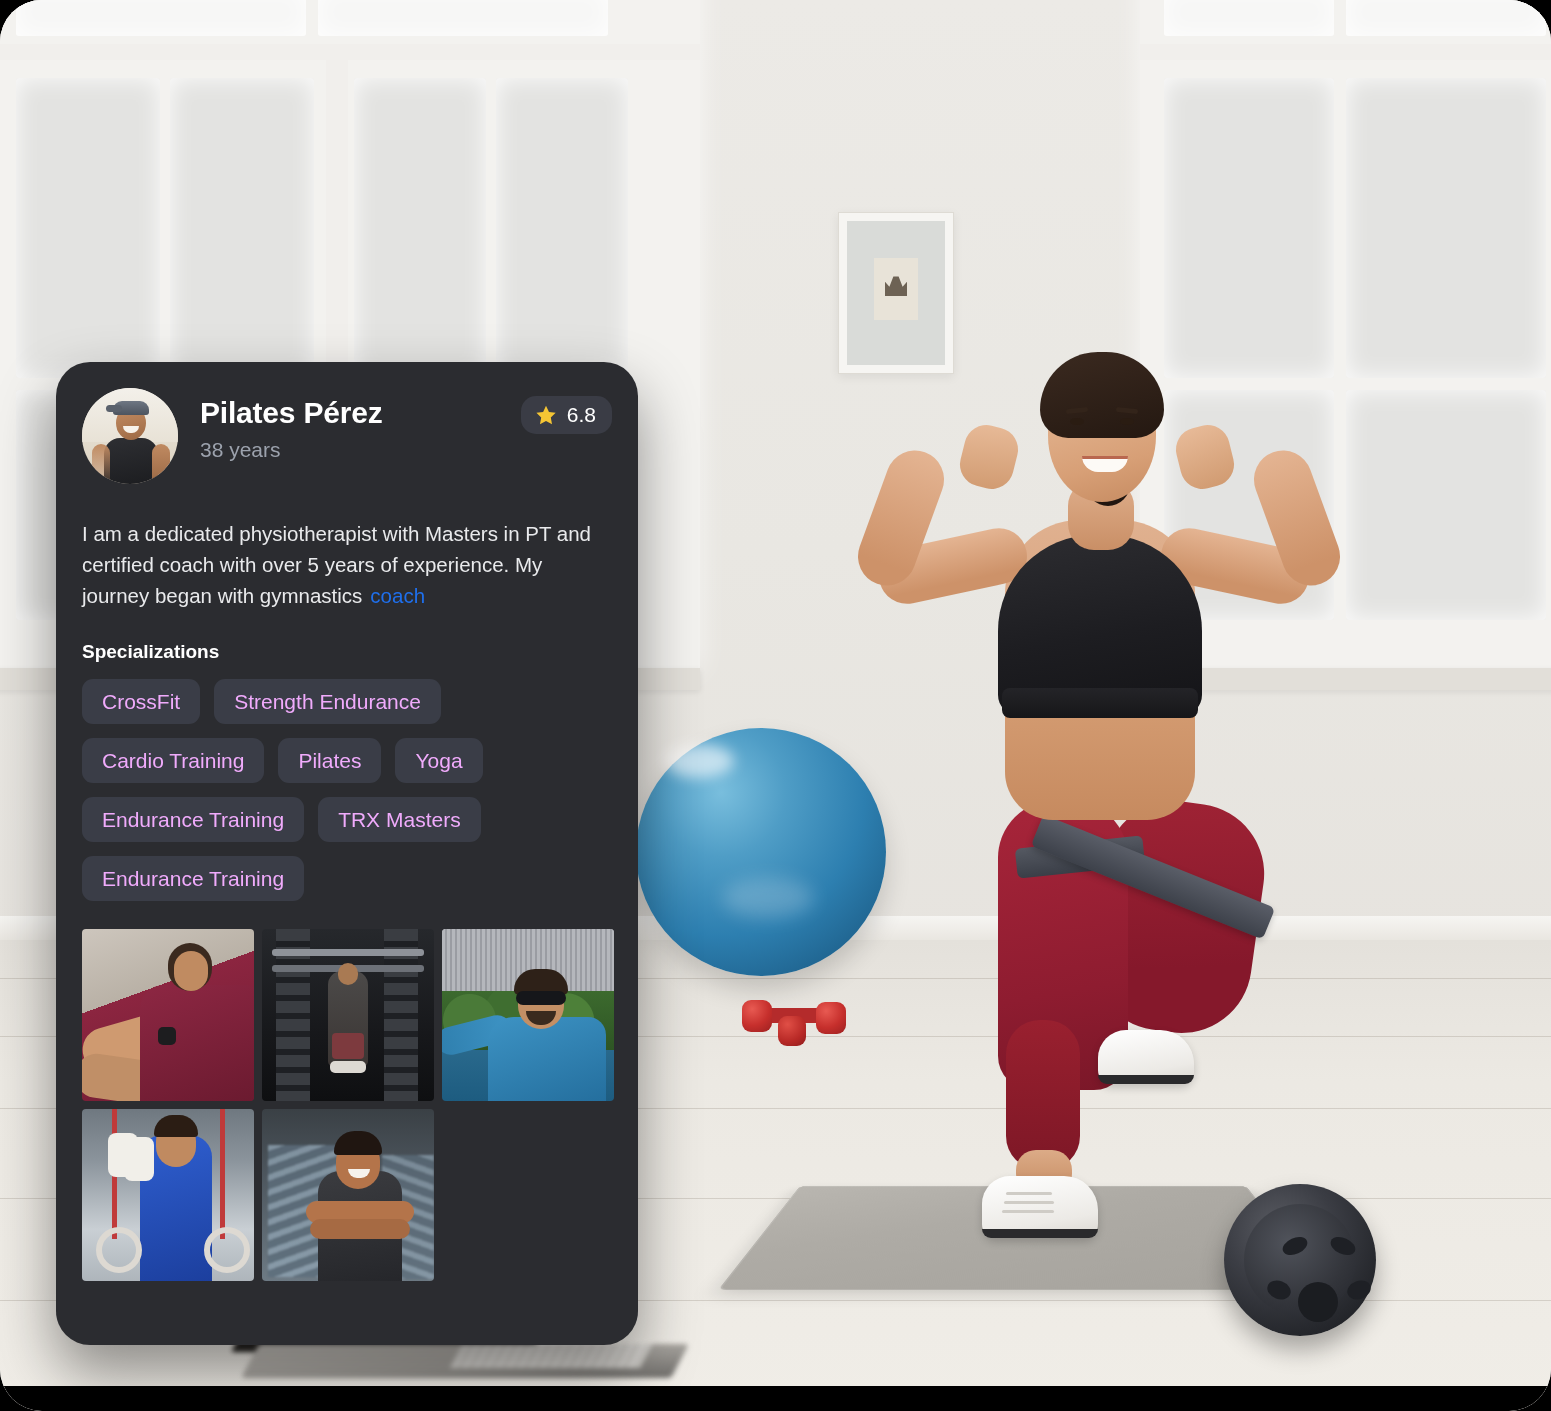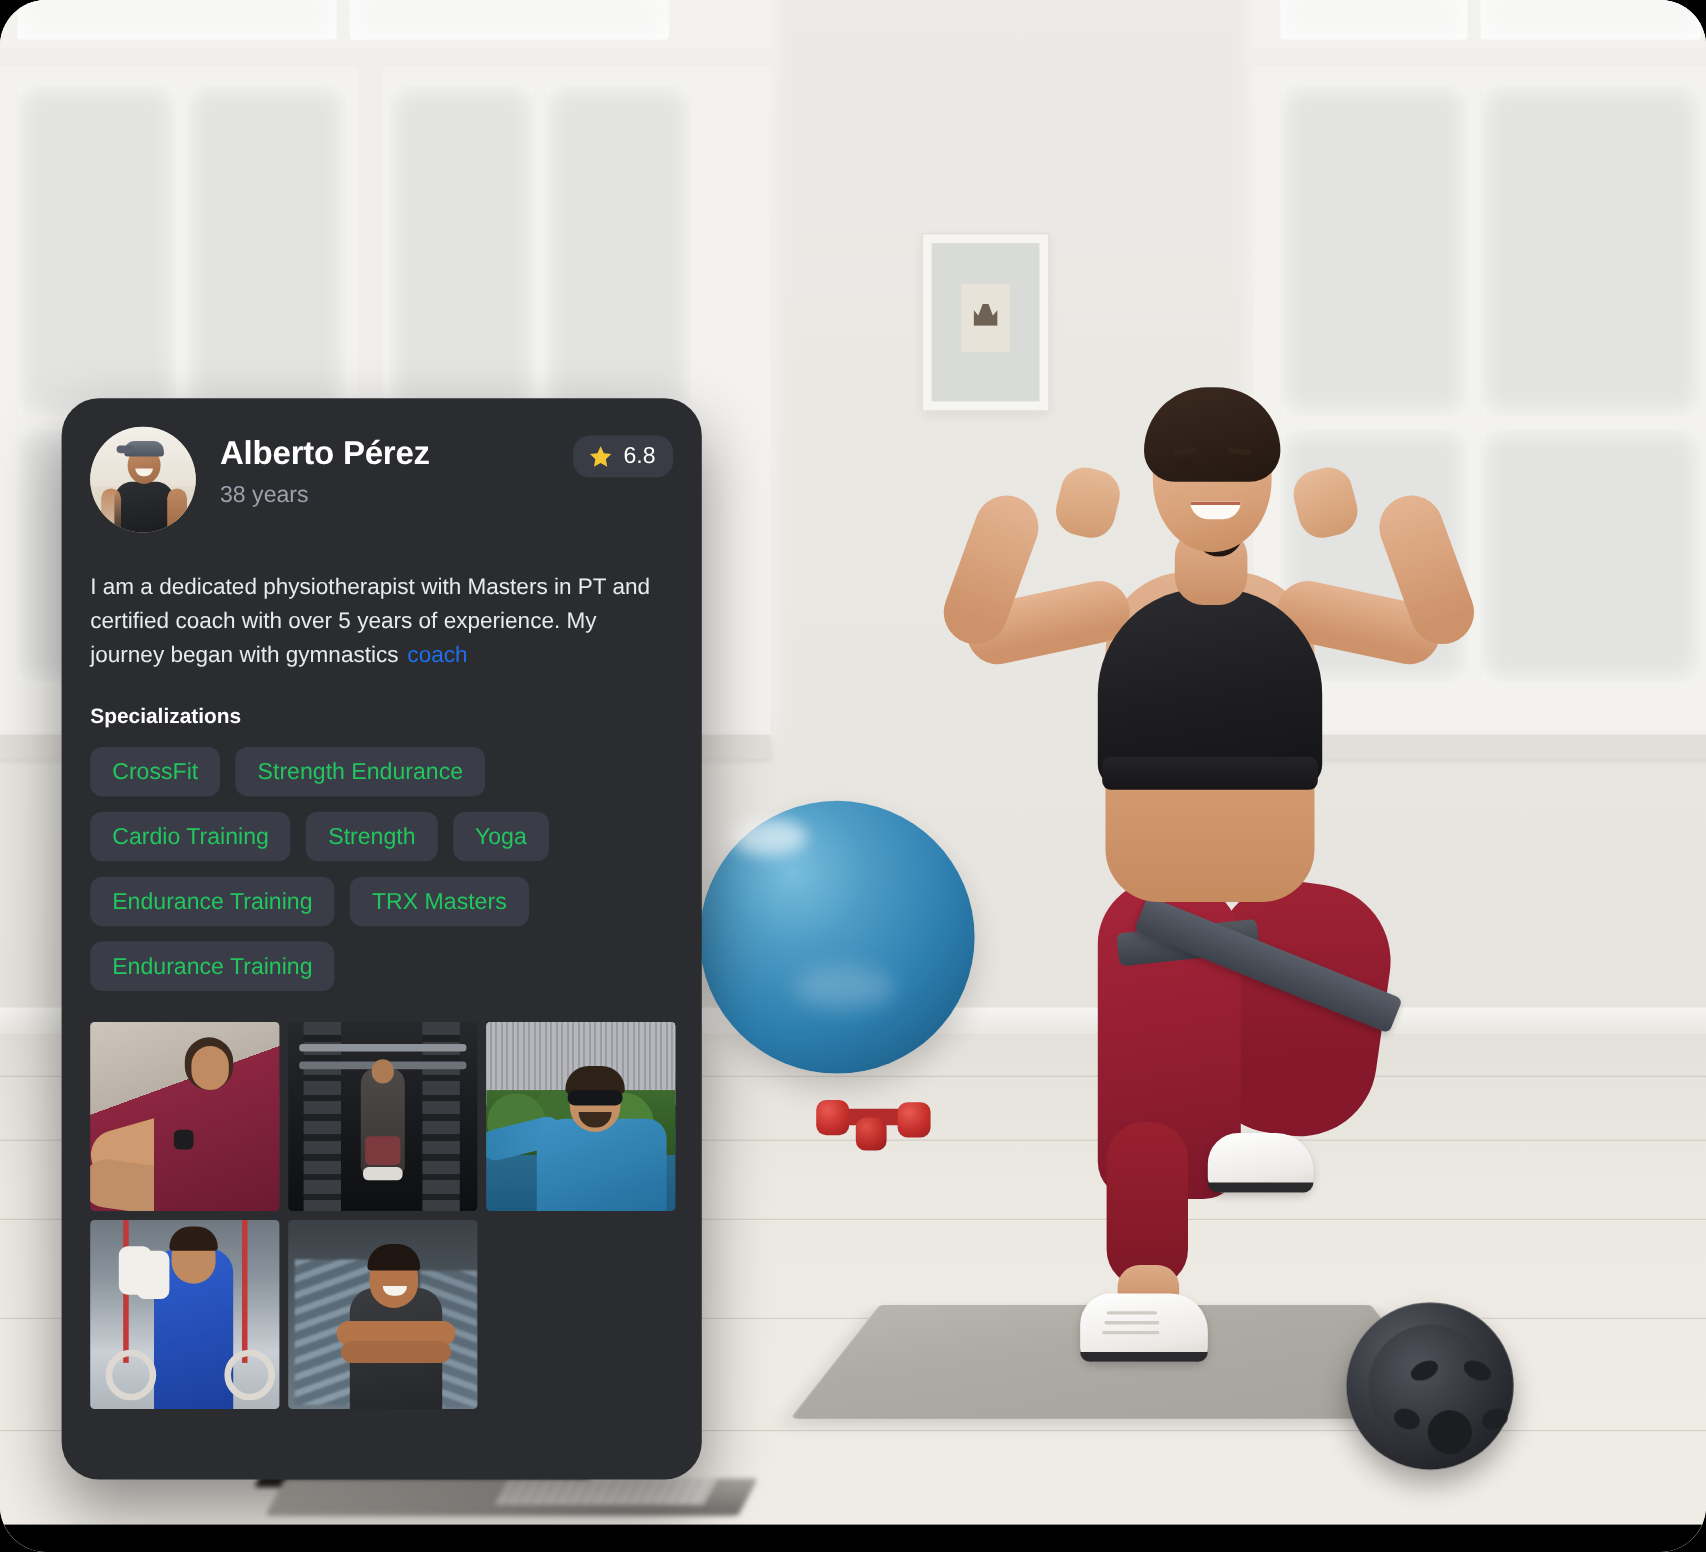--- a/index.html
+++ b/index.html
@@ -193,21 +193,21 @@
           background:#3a3c45;border-radius:15px;padding:7px 16px 7px 13px;}
   .star{width:24px;height:23px;flex:0 0 24px;}
   .rate-val{font-size:21px;color:#fff;font-weight:400;}
 
   .bio{margin-top:34px;font-size:20.5px;line-height:1.52;color:#e9eaec;}
   .bio .more{color:#1f6feb;margin-left:8px;cursor:pointer;}
 
   .sec-title{margin-top:30px;font-size:19px;font-weight:700;color:#fff;}
 
   .tags{margin-top:16px;display:flex;flex-wrap:wrap;gap:14px 14px;max-width:500px;}
-  .tag{background:#3a3d47;color:#22c55e;border-radius:11px;padding:12px 20px;font-size:21px;
+  .tag{background:#3a3d47;color:#f0abfc;border-radius:11px;padding:12px 20px;font-size:21px;
        line-height:1;white-space:nowrap;cursor:pointer;}
 
   .gallery{margin-top:28px;display:grid;grid-template-columns:repeat(3,172px);gap:8px;}
   .gitem{width:172px;height:172px;border-radius:4px;overflow:hidden;position:relative;background:#4a4a4a;cursor:pointer;}
 
   
   .g1{background:linear-gradient(160deg,#cdc6bd 0%,#b9b1a6 36%,#8c2540 36%,#6d1c31 100%);}
   .g1 .p-head{position:absolute;left:86px;top:14px;width:44px;height:48px;border-radius:22px;background:#3b2a1f;}
   .g1 .p-face{position:absolute;left:92px;top:22px;width:34px;height:40px;border-radius:17px;background:#c08b61;}
   .g1 .p-shirt{position:absolute;left:58px;top:56px;width:118px;height:120px;border-radius:24px 12px 0 0;
@@ -405,21 +405,21 @@
           <div class="av-body"></div>
           <div class="av-armL"></div>
           <div class="av-armR"></div>
           <div class="av-head"></div>
           <div class="av-cap"></div>
           <div class="av-capbrim"></div>
           <div class="av-smile"></div>
         </div>
 
         <div class="whois">
-          <div class="pname">Alberto Pérez</div>
+          <div class="pname">Pilates Pérez</div>
           <div class="page">38 years</div>
         </div>
 
         <div class="rating">
           <svg class="star" viewBox="0 0 24 24">
             <path d="M12 1.8l3.1 6.5 7 .9-5.1 4.9 1.3 7-6.3-3.4-6.3 3.4 1.3-7L2 9.2l7-.9z" fill="#f5c534"></path>
           </svg>
           <span class="rate-val">6.8</span>
         </div>
       </div>
@@ -427,21 +427,21 @@
       <div class="bio">
         <span>I am a dedicated physiotherapist with Masters in PT and certified coach with over 5 years of experience. My journey began with gymnastics</span><span class="more">coach</span>
       </div>
 
       <div class="sec-title">Specializations</div>
 
       <div class="tags">
         <span class="tag">CrossFit</span>
         <span class="tag">Strength Endurance</span>
         <span class="tag">Cardio Training</span>
-        <span class="tag">Strength</span>
+        <span class="tag">Pilates</span>
         <span class="tag">Yoga</span>
         <span class="tag">Endurance Training</span>
         <span class="tag">TRX Masters</span>
         <span class="tag">Endurance Training</span>
       </div>
 
       <div class="gallery">
         <div class="gitem g1">
           <div class="p-leg"></div>
             <div class="p-leg2"></div>

